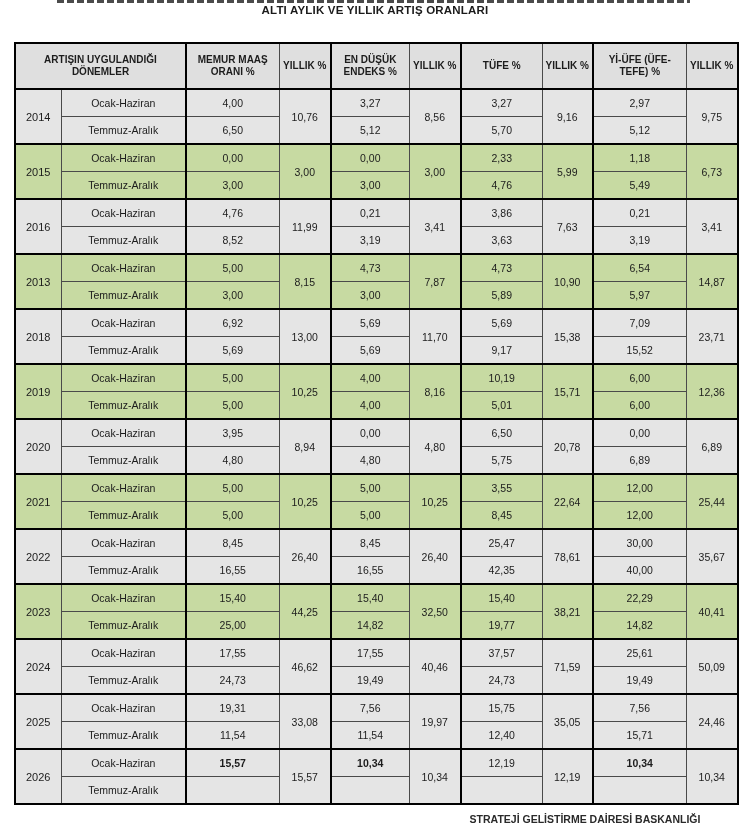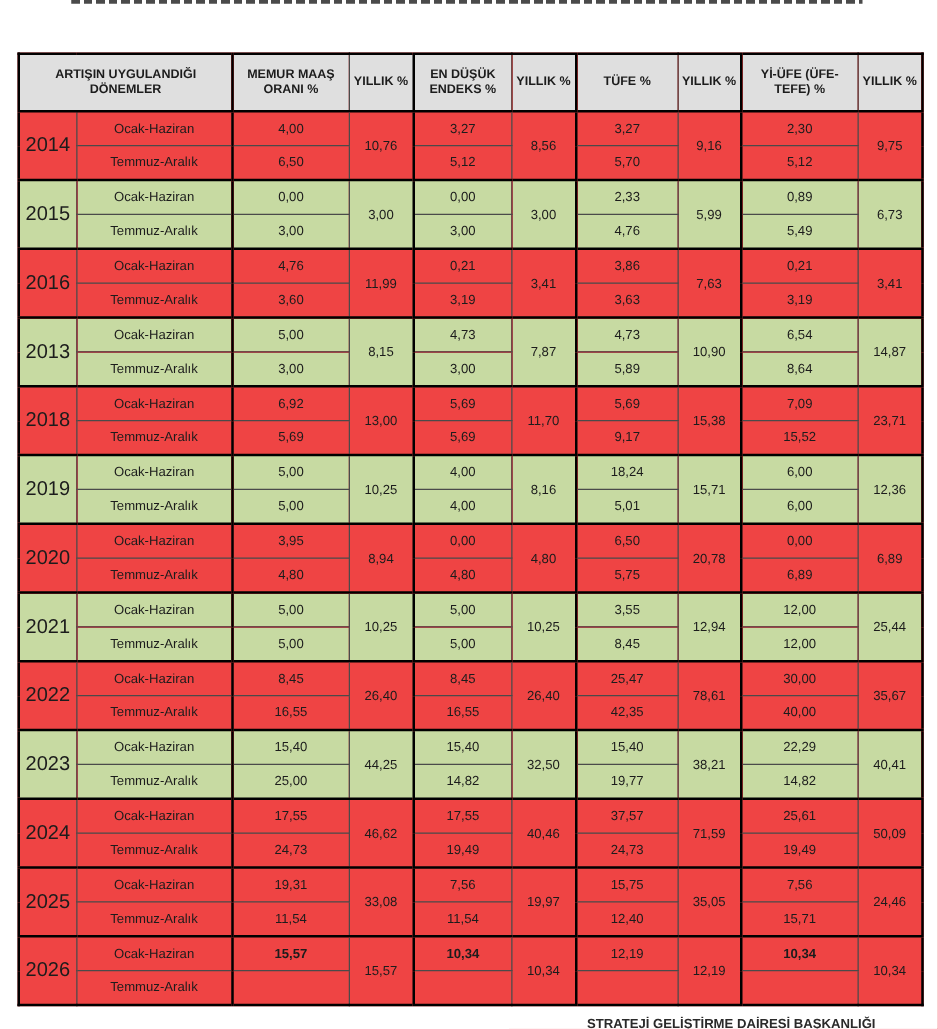--- a/index.html
+++ b/index.html
@@ -25,60 +25,61 @@
     font-size: 11.5px; font-weight: bold; color: #1a1a1a;
     letter-spacing: .2px;
   }
 
   table.rates {
     position: absolute; top: 42px; left: 14px;
     width: 723px;
     border-collapse: collapse;
     table-layout: fixed;
     border: 2px solid #000;
-    background: #ef4444;
+    background: #e5e5e5;
   }
   .rates th, .rates td {
     border: 1px solid #4a4a4a;
     text-align: center; vertical-align: middle;
     padding: 0 2px;
     color: #1c1c1c;
     overflow: hidden;
   }
   .rates th {
     background: #dfdfdf;
     font-size: 10px; font-weight: bold;
     height: 44px; line-height: 1.25;
     border-bottom: 2px solid #000;
   }
   .rates td {
     font-size: 10.5px;
     height: 26px;
   }
-  .rates td.year { font-size: 16px; }
+  .rates td.year { font-size: 11px; }
   .rates tr.hl td { background: var(--hl, #c7daa2); }
   .bl2 { border-left: 2px solid #000 !important; }
   tr.block-top td { border-top: 2px solid #000; }
   td.bold { font-weight: bold; }
 
   .doc-footer {
     position: absolute; top: 813px; left: 452px; width: 266px; height: 10px;
     text-align: center;
     font-size: 10.5px; font-weight: bold; color: #2a2a2a;
     white-space: nowrap;
     overflow: hidden;
   }
 </style>
 </head>
 <body>
 
 <div class="stage">
 
   <div class="clipped-line"></div>
 
+  <div class="doc-title">ALTI AYLIK VE YILLIK ARTIŞ ORANLARI</div>
 
   <table class="rates">
     <colgroup>
       <col style="width:46px">
         <col style="width:125px">
       <col style="width:93px">
         <col style="width:52px">
       <col style="width:78px">
         <col style="width:52px">
       <col style="width:81px">
@@ -102,41 +103,41 @@
     <tbody>
     <tr class="block-top">
       <td class="year" rowspan="2">2014</td>
       <td>Ocak-Haziran</td>
       <td class="bl2">4,00</td>
       <td rowspan="2">10,76</td>
       <td class="bl2">3,27</td>
       <td rowspan="2">8,56</td>
       <td class="bl2">3,27</td>
       <td rowspan="2">9,16</td>
-      <td class="bl2">2,30</td>
+      <td class="bl2">2,97</td>
       <td rowspan="2">9,75</td>
     </tr>
     <tr>
       <td>Temmuz-Aralık</td>
       <td class="bl2">6,50</td>
       <td class="bl2">5,12</td>
       <td class="bl2">5,70</td>
       <td class="bl2">5,12</td>
     </tr>
 
     <tr class="block-top hl">
       <td class="year" rowspan="2">2015</td>
       <td>Ocak-Haziran</td>
       <td class="bl2">0,00</td>
       <td rowspan="2">3,00</td>
       <td class="bl2">0,00</td>
       <td rowspan="2">3,00</td>
       <td class="bl2">2,33</td>
       <td rowspan="2">5,99</td>
-      <td class="bl2">0,89</td>
+      <td class="bl2">1,18</td>
       <td rowspan="2">6,73</td>
     </tr>
     <tr class="hl">
       <td>Temmuz-Aralık</td>
       <td class="bl2">3,00</td>
       <td class="bl2">3,00</td>
       <td class="bl2">4,76</td>
       <td class="bl2">5,49</td>
     </tr>
 
@@ -147,21 +148,21 @@
       <td rowspan="2">11,99</td>
       <td class="bl2">0,21</td>
       <td rowspan="2">3,41</td>
       <td class="bl2">3,86</td>
       <td rowspan="2">7,63</td>
       <td class="bl2">0,21</td>
       <td rowspan="2">3,41</td>
     </tr>
     <tr>
       <td>Temmuz-Aralık</td>
-      <td class="bl2">3,60</td>
+      <td class="bl2">8,52</td>
       <td class="bl2">3,19</td>
       <td class="bl2">3,63</td>
       <td class="bl2">3,19</td>
     </tr>
 
     <tr class="block-top hl">
       <td class="year" rowspan="2">2013</td>
       <td>Ocak-Haziran</td>
       <td class="bl2">5,00</td>
       <td rowspan="2">8,15</td>
@@ -170,21 +171,21 @@
       <td class="bl2">4,73</td>
       <td rowspan="2">10,90</td>
       <td class="bl2">6,54</td>
       <td rowspan="2">14,87</td>
     </tr>
     <tr class="hl">
       <td>Temmuz-Aralık</td>
       <td class="bl2">3,00</td>
       <td class="bl2">3,00</td>
       <td class="bl2">5,89</td>
-      <td class="bl2">8,64</td>
+      <td class="bl2">5,97</td>
     </tr>
 
     <tr class="block-top">
       <td class="year" rowspan="2">2018</td>
       <td>Ocak-Haziran</td>
       <td class="bl2">6,92</td>
       <td rowspan="2">13,00</td>
       <td class="bl2">5,69</td>
       <td rowspan="2">11,70</td>
       <td class="bl2">5,69</td>
@@ -200,21 +201,21 @@
       <td class="bl2">15,52</td>
     </tr>
 
     <tr class="block-top hl">
       <td class="year" rowspan="2">2019</td>
       <td>Ocak-Haziran</td>
       <td class="bl2">5,00</td>
       <td rowspan="2">10,25</td>
       <td class="bl2">4,00</td>
       <td rowspan="2">8,16</td>
-      <td class="bl2">18,24</td>
+      <td class="bl2">10,19</td>
       <td rowspan="2">15,71</td>
       <td class="bl2">6,00</td>
       <td rowspan="2">12,36</td>
     </tr>
     <tr class="hl">
       <td>Temmuz-Aralık</td>
       <td class="bl2">5,00</td>
       <td class="bl2">4,00</td>
       <td class="bl2">5,01</td>
       <td class="bl2">6,00</td>
@@ -241,21 +242,21 @@
     </tr>
 
     <tr class="block-top hl">
       <td class="year" rowspan="2">2021</td>
       <td>Ocak-Haziran</td>
       <td class="bl2">5,00</td>
       <td rowspan="2">10,25</td>
       <td class="bl2">5,00</td>
       <td rowspan="2">10,25</td>
       <td class="bl2">3,55</td>
-      <td rowspan="2">12,94</td>
+      <td rowspan="2">22,64</td>
       <td class="bl2">12,00</td>
       <td rowspan="2">25,44</td>
     </tr>
     <tr class="hl">
       <td>Temmuz-Aralık</td>
       <td class="bl2">5,00</td>
       <td class="bl2">5,00</td>
       <td class="bl2">8,45</td>
       <td class="bl2">12,00</td>
     </tr>

